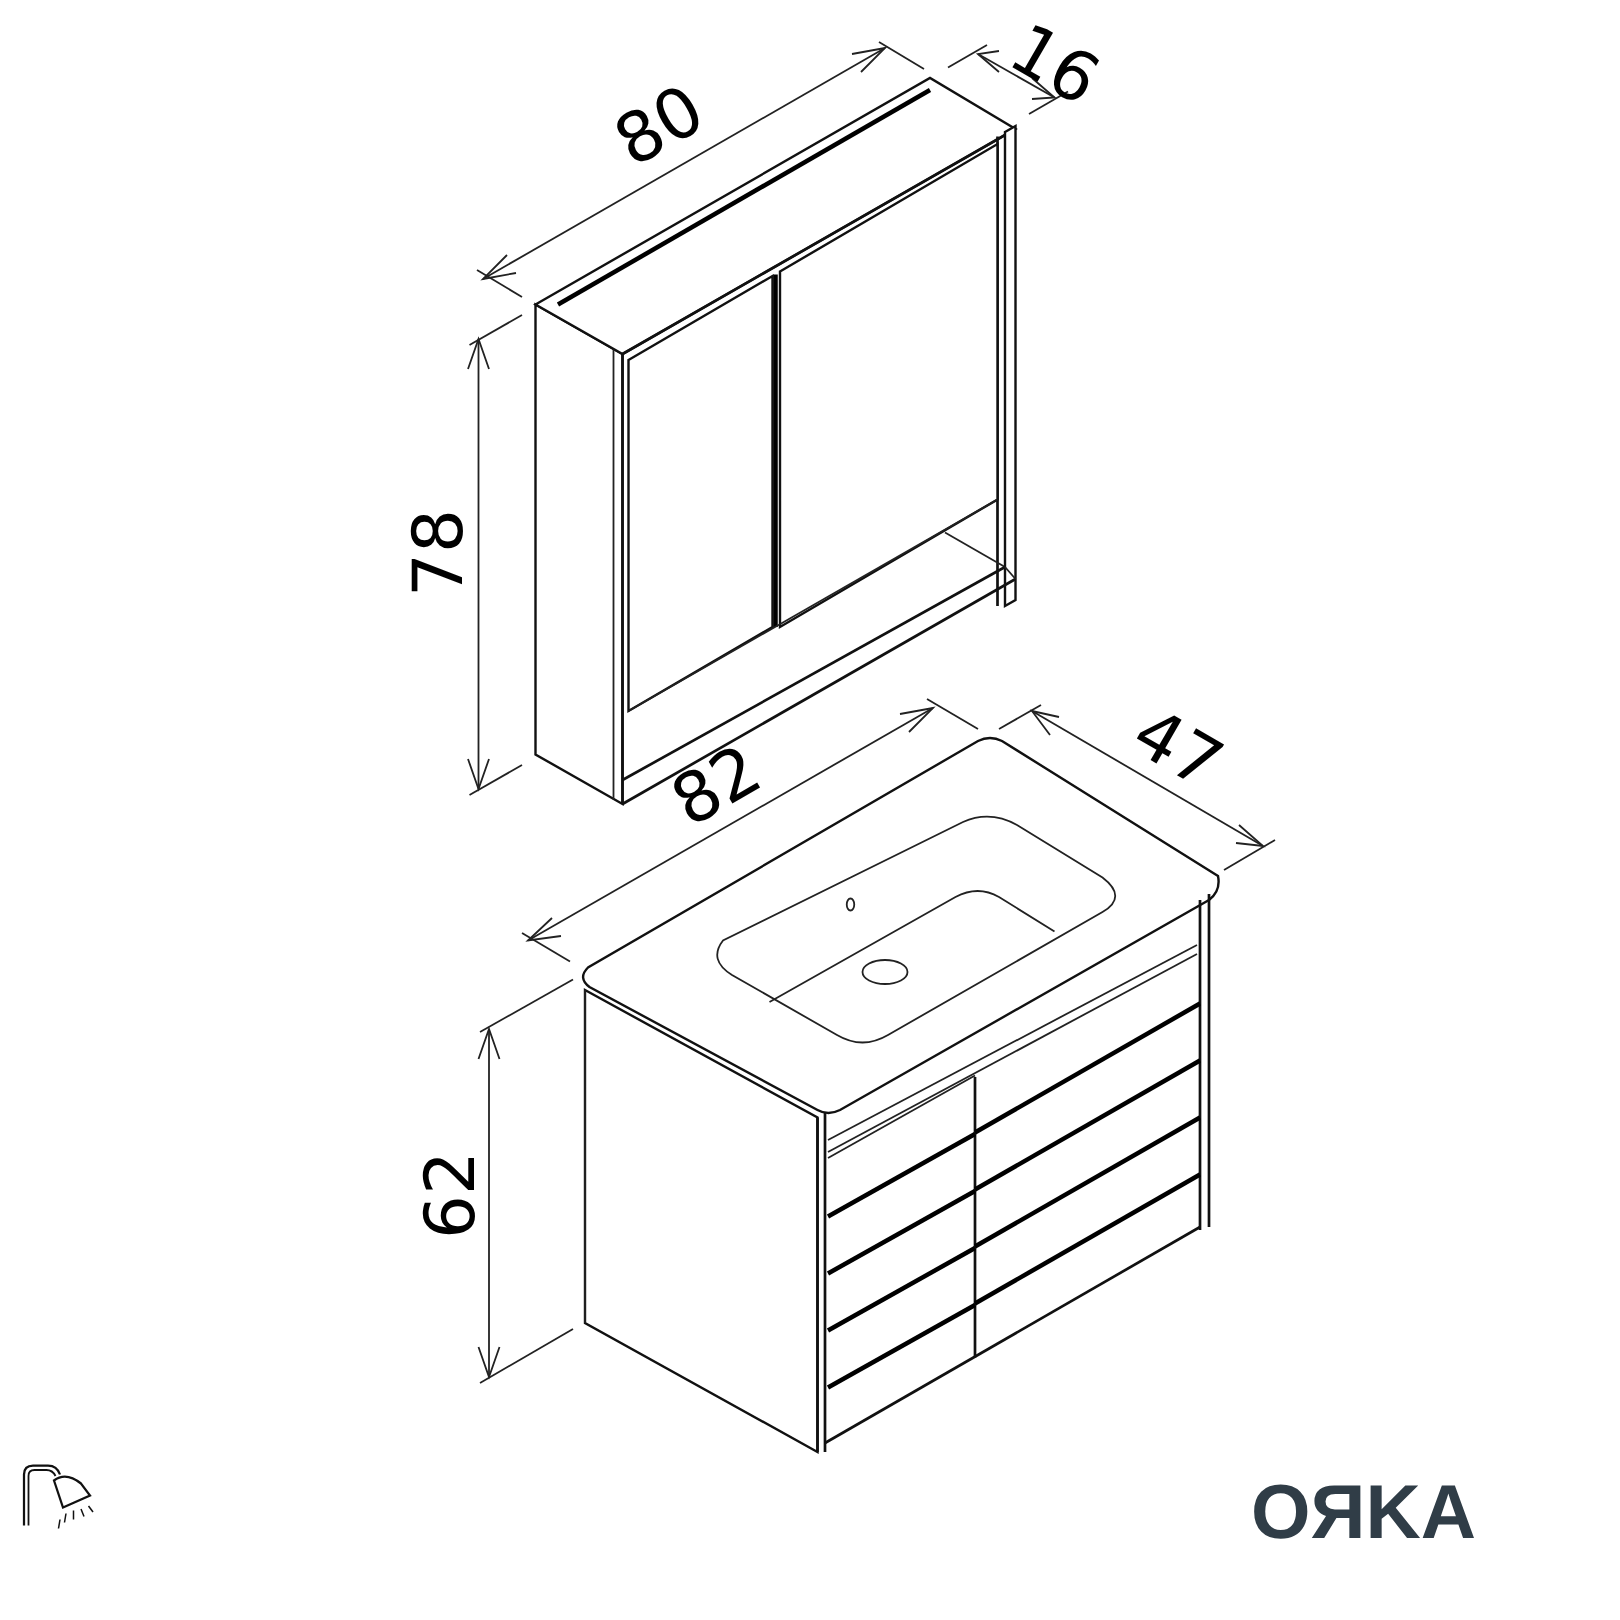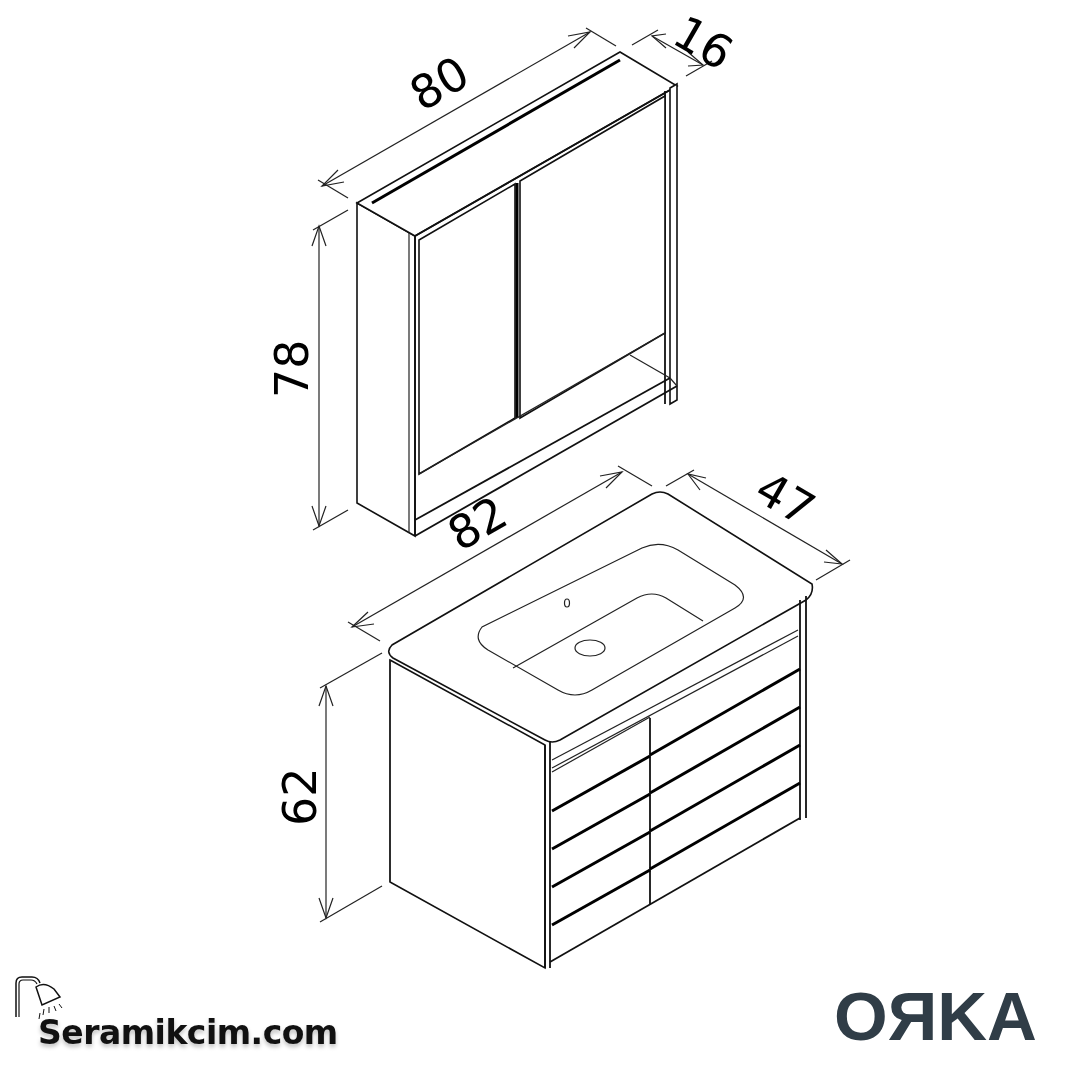--- a/index.html
+++ b/index.html
@@ -6,21 +6,21 @@
   body { width: 1080px; height: 1080px; position: relative; overflow: hidden; font-family: "DejaVu Sans", sans-serif; }
   #canvas { position: absolute; left: 0; top: 0; width: 1080px; height: 1080px; }
   .thin { stroke: #222; stroke-width: 1.2; fill: none; }
   .med { stroke: #111; stroke-width: 1.8; fill: none; }
   .thick { stroke: #000; stroke-width: 3; fill: none; }
   .face { fill: #fff; stroke: #111; stroke-width: 1.6; }
   .dim-text { font-family: "DejaVu Sans", sans-serif; font-size: 46px; fill: #000; font-weight: 400; }
   .brand-left { position: absolute; left: 14px; top: 975px; width: 380px; height: 80px; }
   .brand-left-text { position: absolute; left: 24px; top: 38px; font-family: "DejaVu Sans", sans-serif; font-size: 33px; font-weight: 700; color: #111; letter-spacing: -0.5px; text-shadow: 0 3px 4px rgba(0,0,0,0.25); }
   .brand-left-icon { position: absolute; left: 0; top: 0; width: 60px; height: 50px; }
-  .brand-right { position: absolute; left: 834px; top: 982px; font-family: "Liberation Sans", sans-serif; font-weight: 700; font-size: 69px; color: #303d47; letter-spacing: 0px; line-height: 1; }
+  .brand-right { position: absolute; left: 834px; top: 982px; font-family: "Liberation Sans", sans-serif; font-weight: 700; font-size: 51px; color: #303d47; letter-spacing: 0px; line-height: 1; }
 </style>
 </head>
 <body>
 
 <svg id="canvas" viewBox="0 0 1080 1080" xmlns="http://www.w3.org/2000/svg">
 
   <g>
 
     <polygon class="face" points="357,203 415,236 415,536 357,503"></polygon>
 
@@ -141,16 +141,15 @@
   <svg class="brand-left-icon" viewBox="0 0 60 50" xmlns="http://www.w3.org/2000/svg">
     <path d="M2,42 L2,8 Q2,2 8,2 L18,2 Q24,2 26,8" fill="none" stroke="#111" stroke-width="1.5"></path>
     <path d="M5,42 L5,9 Q5,5 9,5 L17,5 Q21,5 23,9" fill="none" stroke="#111" stroke-width="1.2"></path>
     <path d="M22,12 Q30,6 40,14 L46,22 L28,30 Z" fill="#fff" stroke="#111" stroke-width="1.5"></path>
     <line x1="30" y1="34" x2="29" y2="40" stroke="#111" stroke-width="1"></line>
     <line x1="35" y1="32" x2="35" y2="38" stroke="#111" stroke-width="1"></line>
     <line x1="40" y1="31" x2="42" y2="36" stroke="#111" stroke-width="1"></line>
     <line x1="45" y1="29" x2="48" y2="33" stroke="#111" stroke-width="1"></line>
     <line x1="26" y1="38" x2="25" y2="44" stroke="#111" stroke-width="1"></line>
   </svg>
-  <div class="brand-left-text">Seramikcim.com</div>
 </div>
 
 <div class="brand-right">OЯKA</div>
 
 </body></html>

